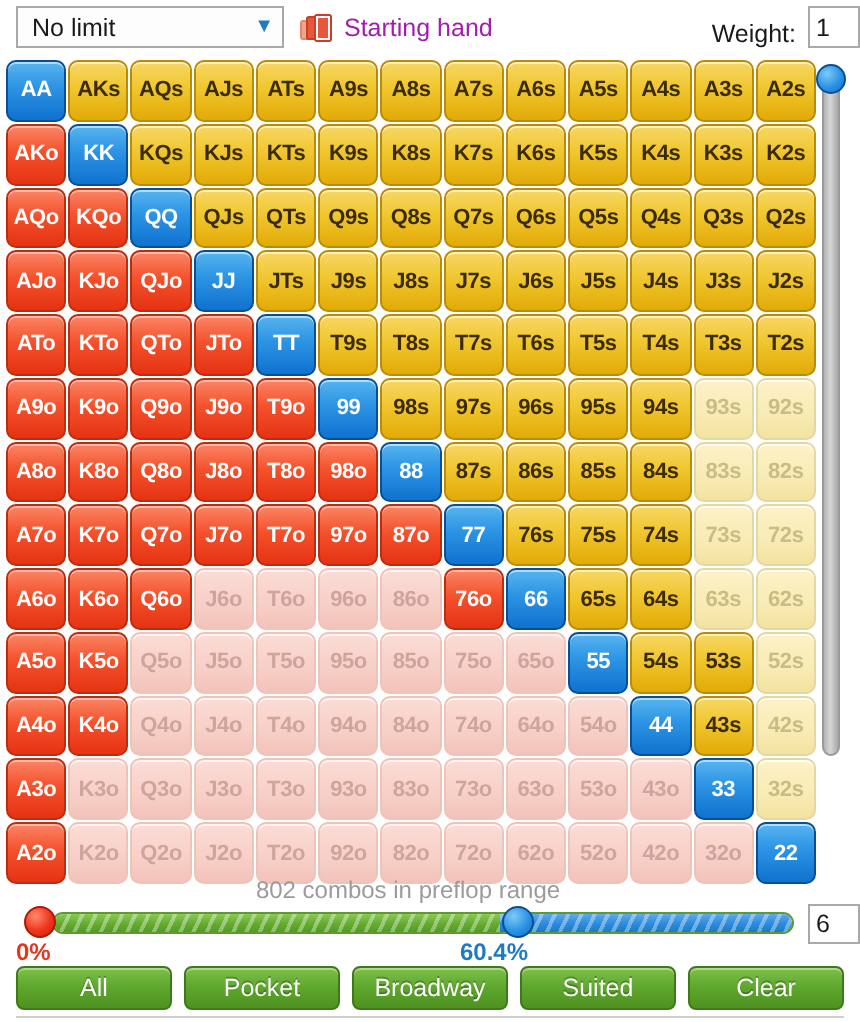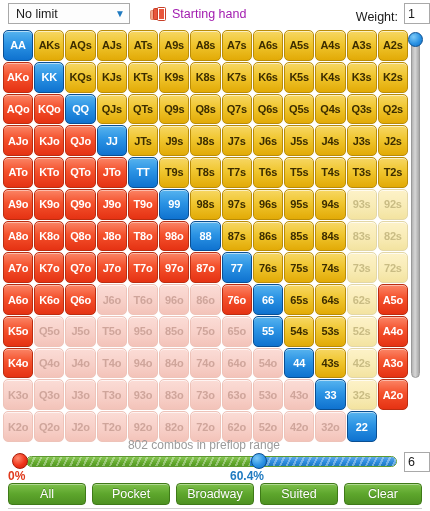--- a/index.html
+++ b/index.html
@@ -8,21 +8,21 @@
     width: 430px; height: 511px;
     overflow: hidden;
     background: #ffffff;
     font-family: "Liberation Sans", sans-serif;
   }
   #app { position: relative; width: 430px; height: 511px; background:#fff; }
 
   
   #header { position:absolute; left:0; top:0; width:430px; height:28px; }
   #mode-select {
-    position:absolute; left:8px; top:3px; width:122px; height:21px;
+    position:absolute; left:8px; top:3px; width:134px; height:21px;
     background:#fdfdfd; border:1px solid #a9a9a9;
     display:flex; align-items:center; padding:0 4px 0 7px;
     font-size:12.5px; color:#1a1a1a;
   }
   #mode-select .lbl { flex:1; white-space:nowrap; }
   #mode-select .chev { color:#1f7ac0; font-size:10px; line-height:1; }
 
   #starting-hand { position:absolute; left:150px; top:4px; height:20px;
     display:flex; align-items:center; gap:5px; }
   .cards-icon { position:relative; width:17px; height:15px; }
@@ -549,20 +549,23 @@
       <div class="cell pair">
         <span>66</span>
       </div>
       <div class="cell suited">
         <span>65s</span>
       </div>
       <div class="cell suited">
         <span>64s</span>
       </div>
       <div class="cell suited off">
+        <span>63s</span>
+      </div>
+      <div class="cell suited off">
         <span>62s</span>
       </div>
       <div class="cell offsuit">
         <span>A5o</span>
       </div>
       <div class="cell offsuit">
         <span>K5o</span>
       </div>
       <div class="cell offsuit off">
         <span>Q5o</span>

